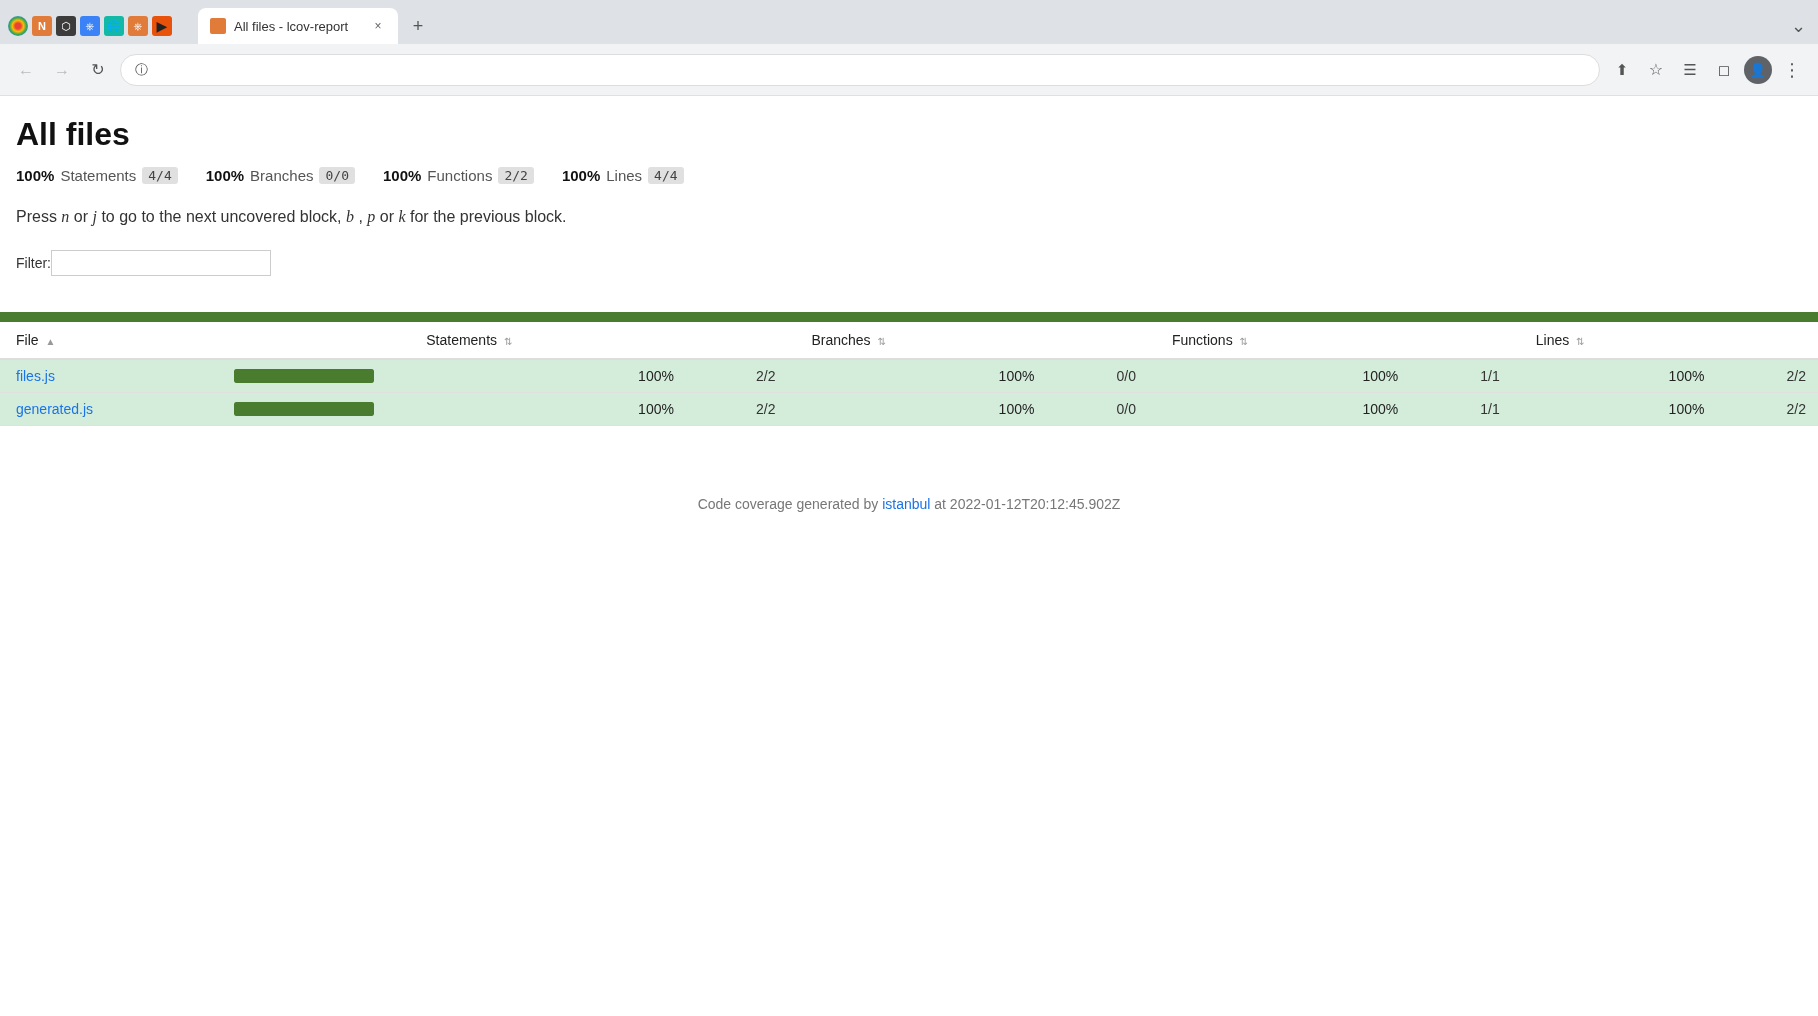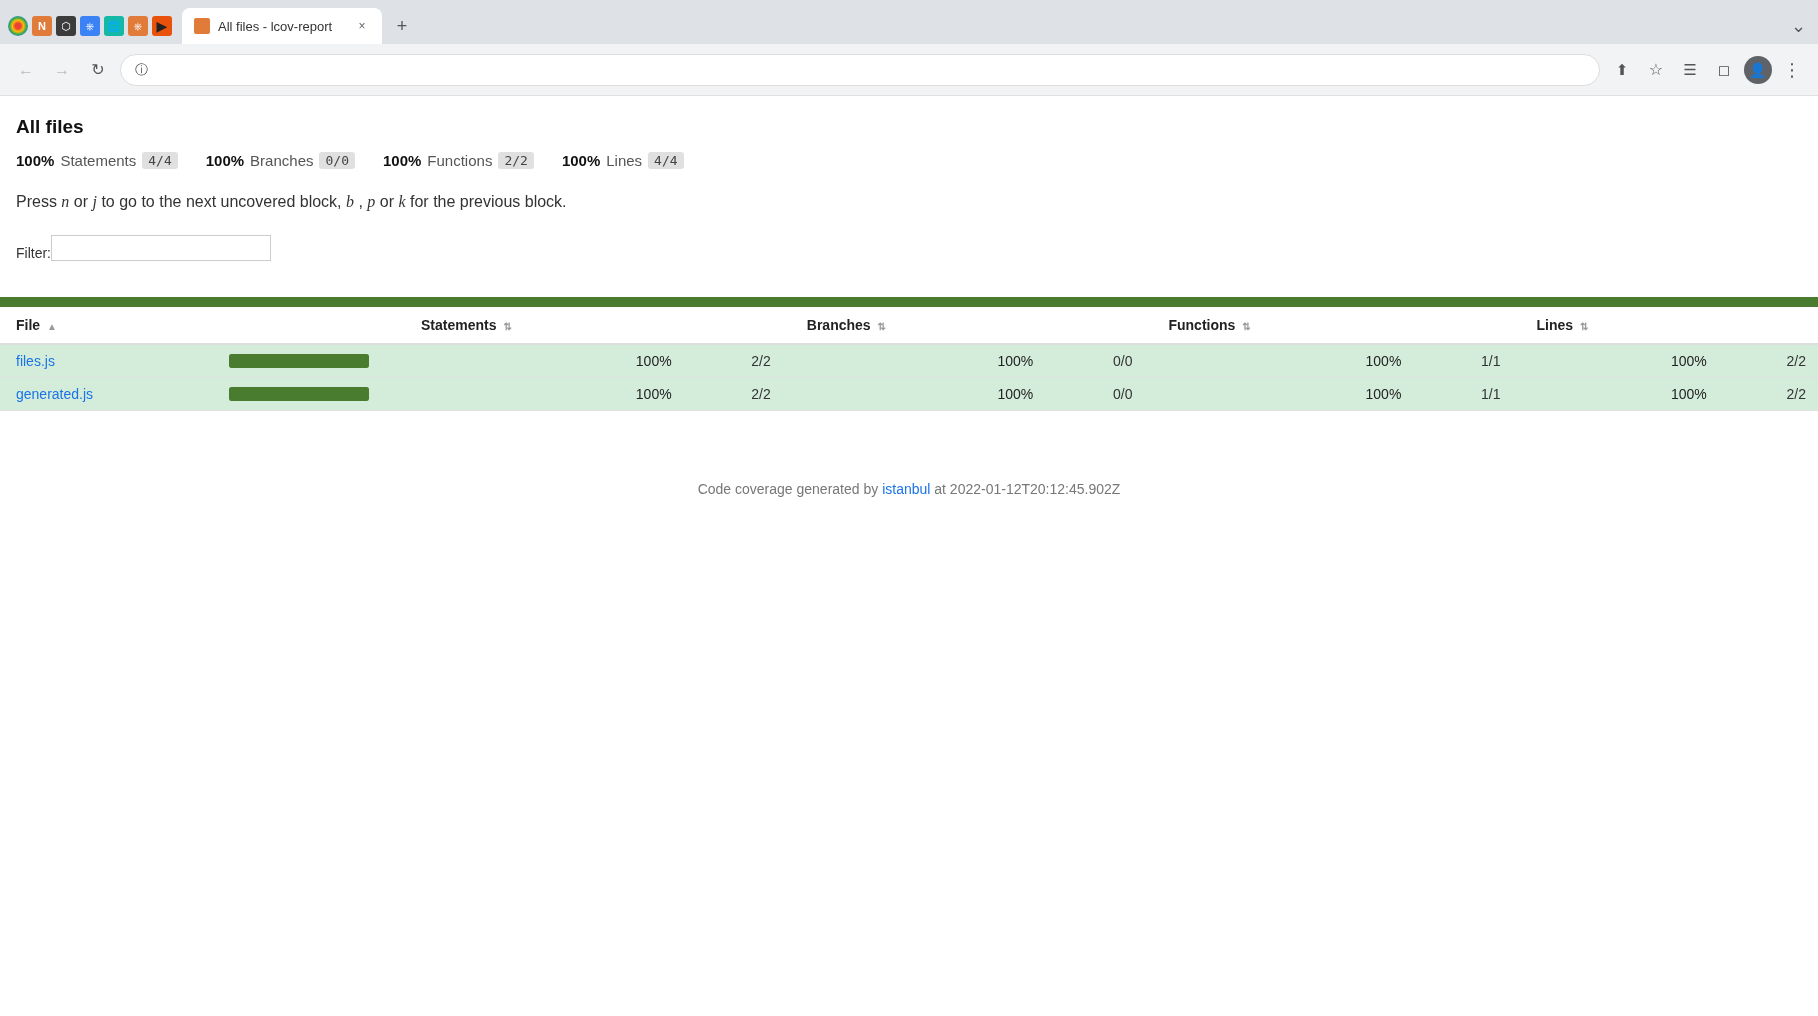--- a/index.html
+++ b/index.html
@@ -20,45 +20,45 @@
     .nav-btn { width: 28px; height: 28px; border-radius: 50%; display: flex; align-items: center; justify-content: center; color: #555; font-size: 16px; cursor: pointer; border: none; background: none; }
     .nav-btn.disabled { color: #bbb; cursor: default; }
     .address-bar { flex: 1; display: flex; align-items: center; background: #fff; border-radius: 20px; padding: 6px 14px; gap: 8px; border: 1px solid #ddd; font-size: 13px; color: #333; cursor: text; }
     .address-text { flex: 1; overflow: hidden; text-overflow: ellipsis; white-space: nowrap; color: #333; font-size: 13px; }
     .nav-actions { display: flex; align-items: center; gap: 6px; }
     .nav-action-btn { width: 28px; height: 28px; border-radius: 50%; display: flex; align-items: center; justify-content: center; color: #555; font-size: 16px; cursor: pointer; }
 
     
     .page-content { padding: 20px 16px; max-width: 100%; }
 
-    .page-title { font-size: 19px; font-weight: bold; margin-bottom: 14px; color: #111; }
+    .page-title { font-size: 32px; font-weight: bold; margin-bottom: 14px; color: #111; }
 
     .summary-bar { display: flex; align-items: center; gap: 28px; margin-bottom: 20px; flex-wrap: wrap; }
     .summary-item { display: flex; align-items: center; gap: 6px; font-size: 15px; }
     .summary-pct { font-weight: bold; color: #111; font-size: 15px; }
     .summary-label { color: #555; }
     .summary-badge { background: #e0e0e0; color: #444; border-radius: 3px; padding: 1px 6px; font-size: 13px; font-family: monospace; }
 
     .hint-text { font-size: 16px; color: #333; margin-bottom: 20px; line-height: 1.6; }
     .hint-text em { font-style: italic; font-family: serif; }
 
-    .filter-row { display: flex; align-items: flex-end; margin-bottom: 16px; }
+    .filter-row { display: flex; align-items: center; margin-bottom: 16px; }
     .filter-label { font-size: 14px; color: #333; }
     .filter-input { border: 1px solid #ccc; padding: 4px 8px; font-size: 14px; width: 220px; outline: none; }
 
     .divider-green { height: 10px; background: #4a7c30; width: 100%; margin-bottom: 0; }
 
     
     .coverage-table { width: 100%; border-collapse: collapse; font-size: 14px; }
     .coverage-table th {
       padding: 10px 24px;
       text-align: left;
       background: #fff;
       border-bottom: 2px solid #ddd;
-      font-weight: 700;
+      font-weight: 400;
       color: #222;
       white-space: nowrap;
       cursor: pointer;
       user-select: none;
     }
     .coverage-table th .sort-icon { color: #999; font-size: 10px; margin-left: 3px; }
     .th-right { text-align: right; }
 
     .coverage-table td { padding: 8px 12px; border-bottom: 1px solid #e0e0e0; vertical-align: middle; }
     .row-green { background: #d4edda; }
@@ -90,21 +90,21 @@
     <div style="display:flex;align-items:center;gap:4px;flex-shrink:0;">
       <div class="fav-icon" style="background:radial-gradient(circle, #ea4335 20%, #fbbc05 40%, #34a853 60%, #4285f4 80%); border-radius:50%; width:20px; height:20px;"></div>
       <div class="fav-icon fav-orange" style="font-size:11px;color:white;font-weight:bold;">N</div>
       <div class="fav-icon fav-dark" style="font-size:11px;color:white;">⬡</div>
       <div class="fav-icon fav-blue" style="font-size:11px;color:white;">⎈</div>
       <div class="fav-icon fav-teal" style="font-size:11px;color:white;">🌐</div>
       <div class="fav-icon fav-orange" style="font-size:11px;color:white;">⎈</div>
       <div class="fav-icon" style="background:#e8520a;border-radius:3px;">▶</div>
     </div>
 
-    <div class="tab" style="margin-left:8px;">
+    <div class="tab" style="margin-left:24px;">
       <div class="tab-favicon" style="background:#e07b39;border-radius:2px;width:16px;height:16px;"></div>
       <span class="tab-title">All files - lcov-report</span>
       <span class="tab-close">×</span>
     </div>
 
     <div class="tab-new">+</div>
     <div class="tab-overflow" style="margin-left:auto;">⌄</div>
   </div>
 
   <div class="nav-bar">

